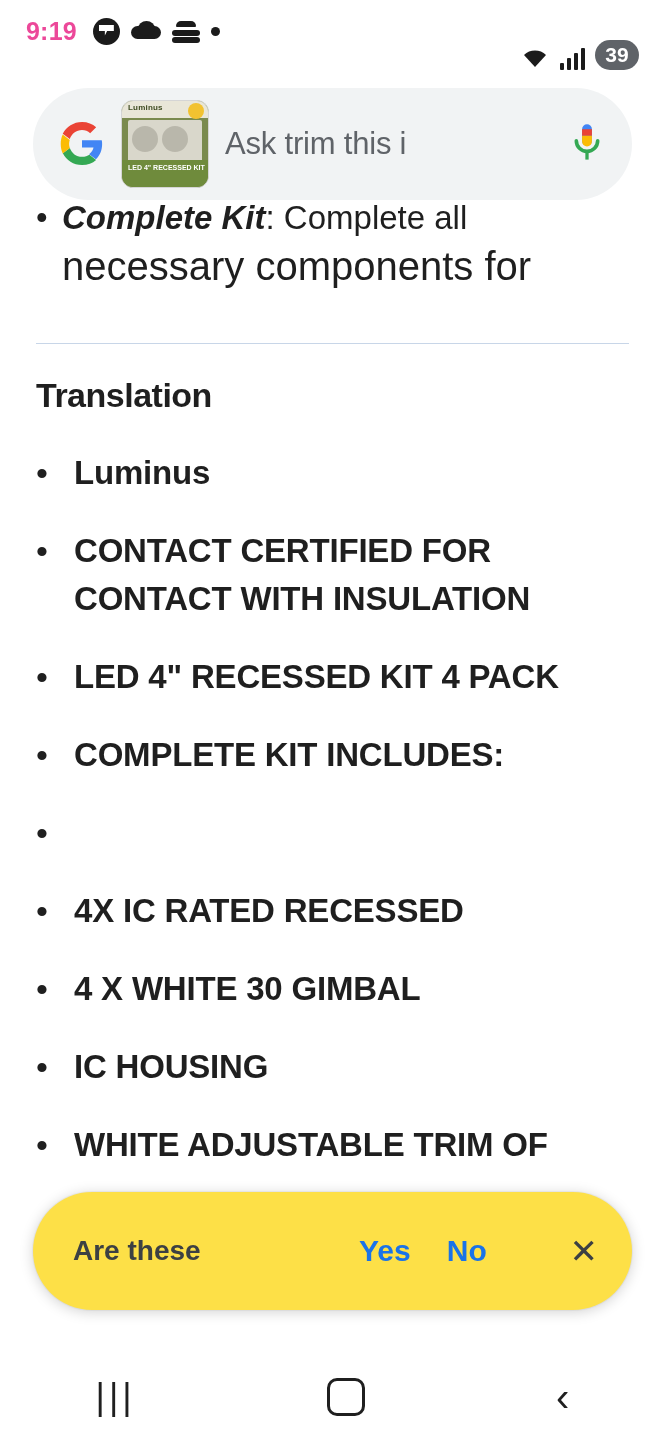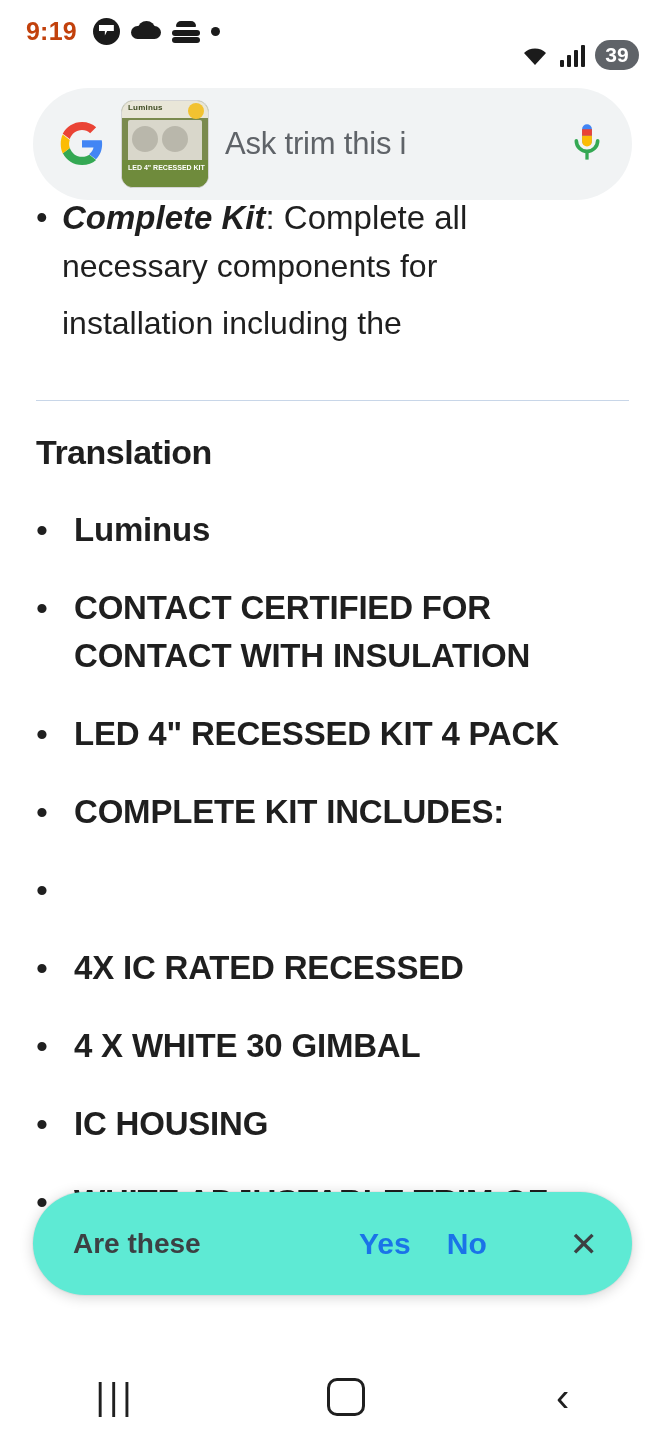--- a/index.html
+++ b/index.html
@@ -16,21 +16,21 @@
     height: 62px;
     display: flex;
     align-items: center;
     padding: 0 26px;
     position: relative;
     background: #ffffff;
   }
   .sb-time {
     font-size: 25px;
     font-weight: 600;
-    color: #c2410c;
+    color: #ec4899;
     letter-spacing: 0.2px;
   }
   .sb-icons-left {
     display: flex;
     align-items: center;
     gap: 11px;
     margin-left: 16px;
   }
   .messenger-icon {
     width: 27px; height: 27px;
@@ -78,21 +78,21 @@
   .stack-icon span:nth-child(2) { top: 10px; }
   .stack-icon span:nth-child(3) { top: 17px; }
   .dot-icon {
     width: 9px; height: 9px;
     border-radius: 50%;
     background: #1b1b1b;
   }
   .sb-right {
     margin-left: auto;
     display: flex;
-    align-items: center;
+    align-items: flex-end;
     gap: 10px;
     margin-top: 48px;
   }
   .wifi-icon { position: relative; width: 30px; height: 25px; }
   .wifi-icon svg { position: absolute; left: 0; top: 2px; }
   .signal-icon { display: flex; align-items: flex-end; gap: 2.5px; height: 24px; }
   .signal-icon i { display: block; width: 4.5px; background: #1b1b1b; border-radius: 1px; }
   .signal-icon i:nth-child(1) { height: 7px; }
   .signal-icon i:nth-child(2) { height: 12px; }
   .signal-icon i:nth-child(3) { height: 17px; }
@@ -190,21 +190,21 @@
     margin-top: -6px;
   }
   .frag-bullet {
     width: 26px;
     font-size: 33px;
     line-height: 40px;
   }
   .frag-text { font-size: 33px; line-height: 40px; }
   .frag-text b { font-weight: 700; font-style: italic; }
   .cont-lines { margin-left: 26px; }
-  .cont-lines div { font-size: 32px; line-height: 57px; }
+  .cont-lines div { font-size: 40px; line-height: 57px; }
   .link-chip {
     display: inline-flex;
     align-items: center;
     justify-content: center;
     width: 56px; height: 42px;
     background: #e8eefc;
     border-radius: 21px;
     vertical-align: middle;
     margin-left: 8px;
     position: relative;
@@ -245,22 +245,22 @@
     color: #1f1f1f;
   }
   li.faded .t, li.faded .b { color: #d2d2d2; }
 
   
   .feedback {
     position: absolute;
     left: 33px;
     right: 33px;
     top: 1192px;
-    height: 103px;
-    background: #5eead4;
+    height: 118px;
+    background: #fde047;
     border-radius: 59px;
     box-shadow: 0 2px 14px rgba(0,0,0,0.18), 0 0 0 1px rgba(0,0,0,0.04);
     display: flex;
     align-items: center;
     padding: 0 34px 0 40px;
   }
   .fb-text {
     font-size: 28px;
     line-height: 36px;
     font-weight: 600;
@@ -361,21 +361,20 @@
 
   <div class="frag-row">
     <div class="frag-bullet">•</div>
     <div class="frag-text">
       <b>Complete Kit</b><span>: Complete all</span>
     </div>
   </div>
 
   <div class="cont-lines">
     <div>necessary components for</div>
-    <div>installation including the</div>
   </div>
 
   <div class="divider"></div>
 
   <div class="section-title">Translation</div>
 
   <ul class="trans-list">
     <li>
         <span class="b">•</span>
         <span class="t">Luminus</span>

